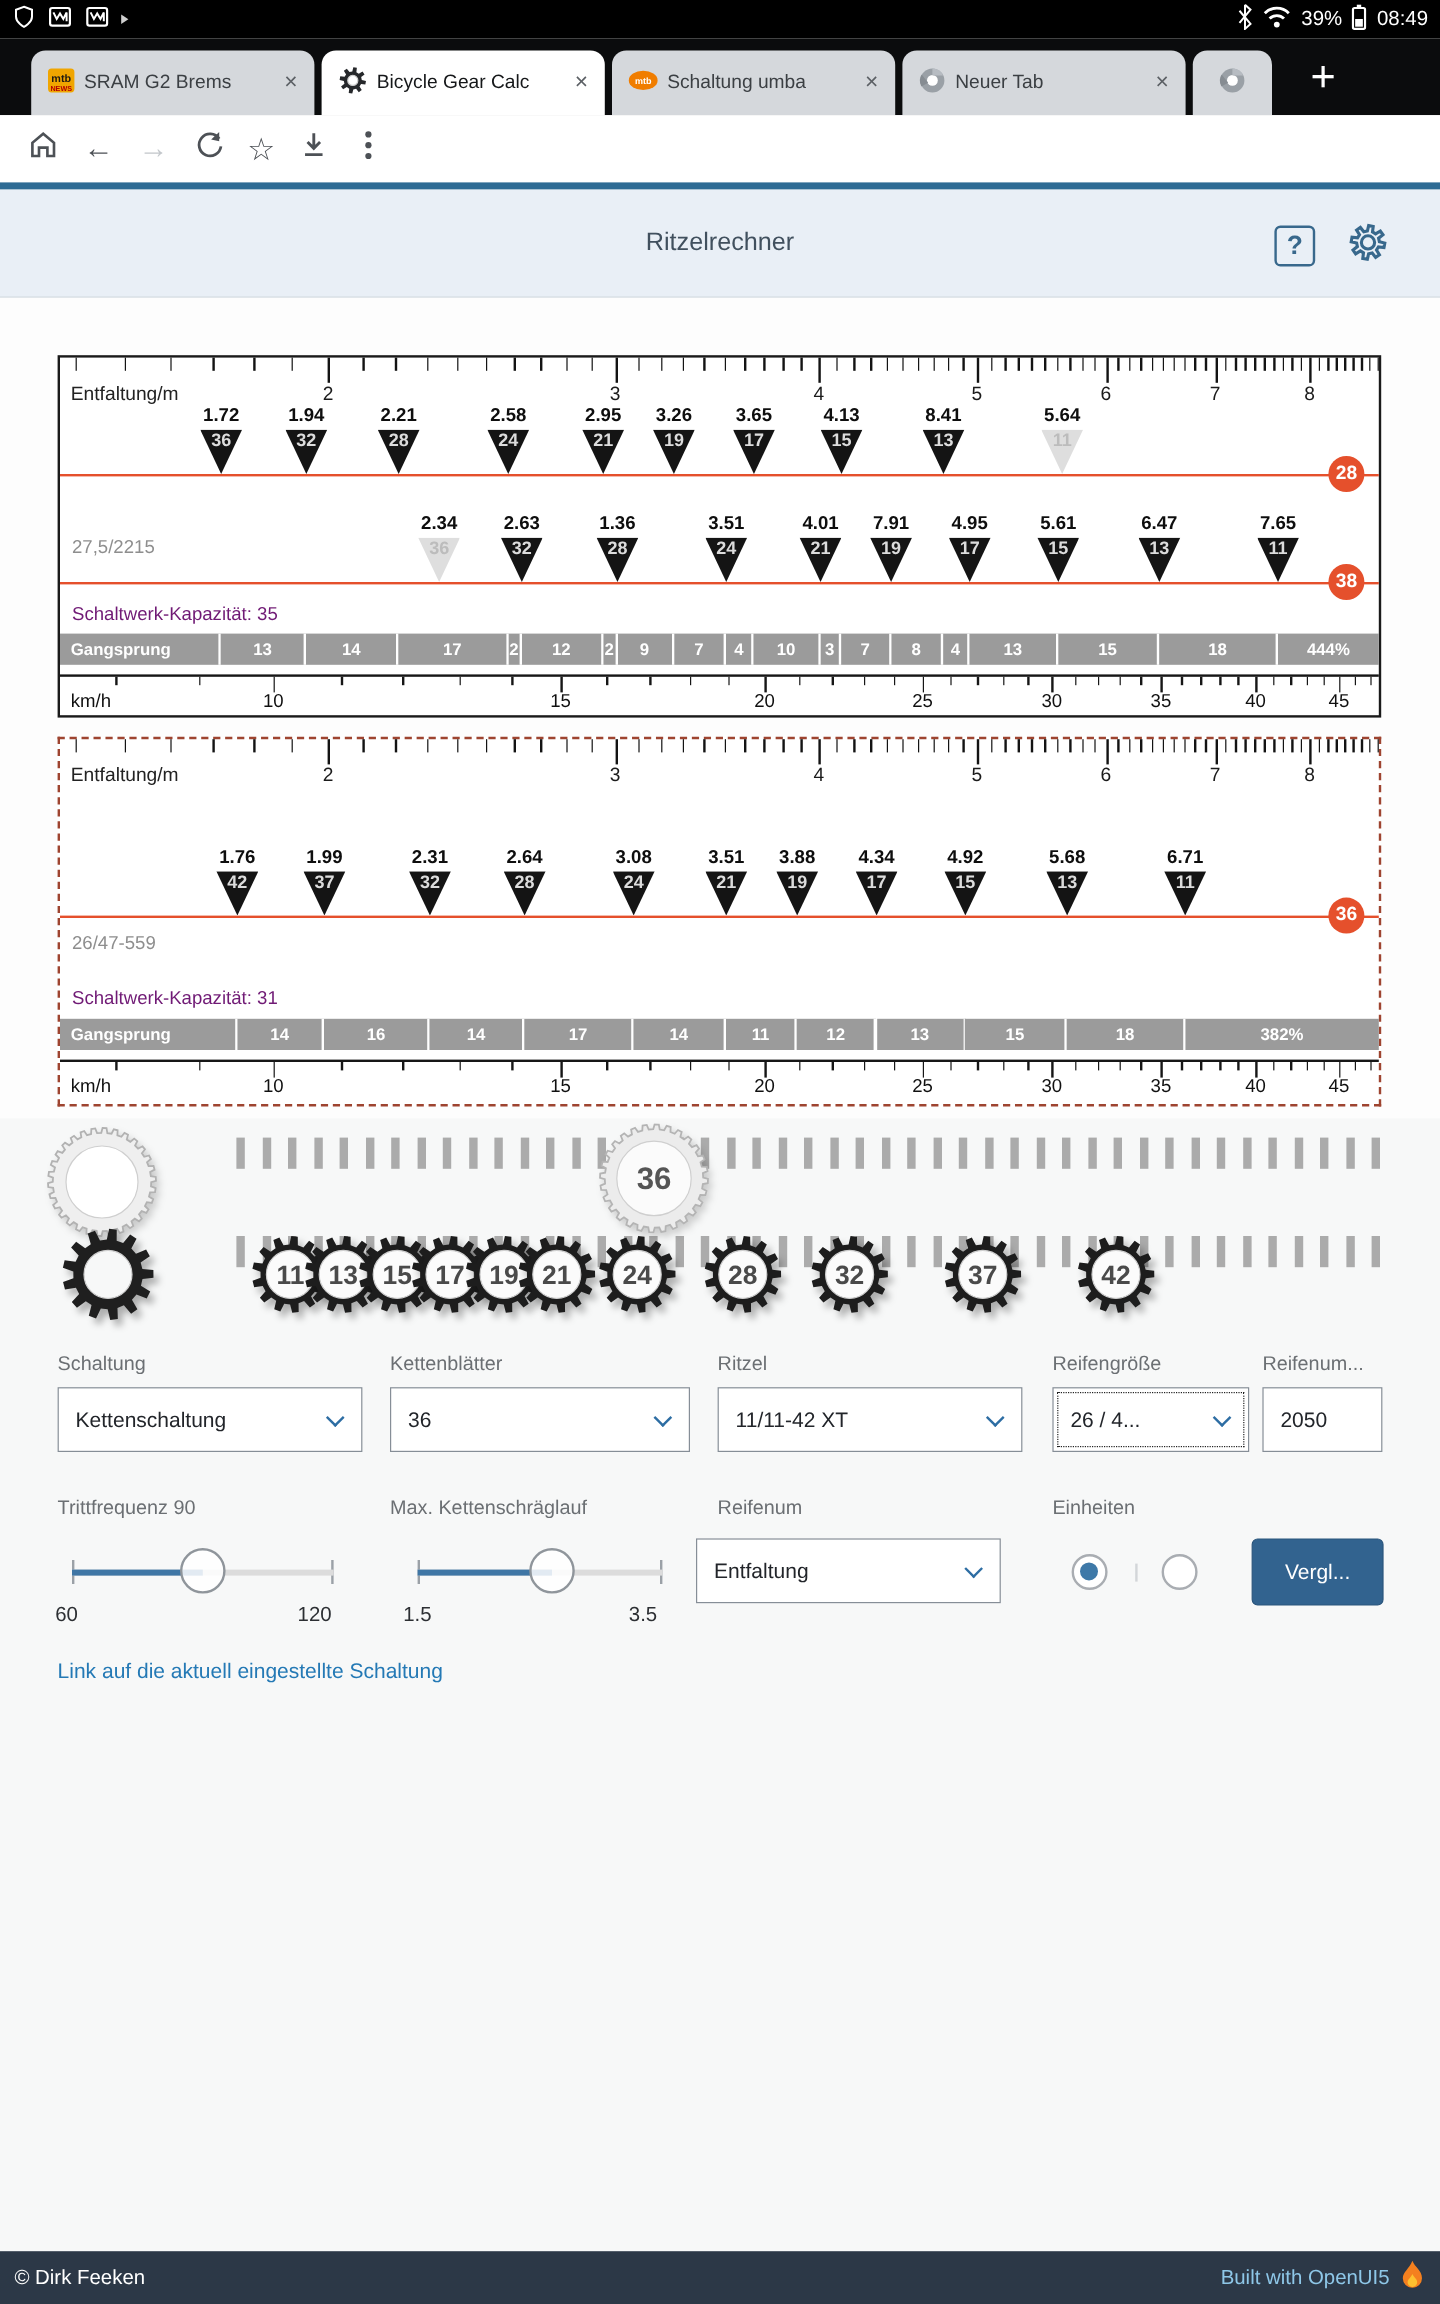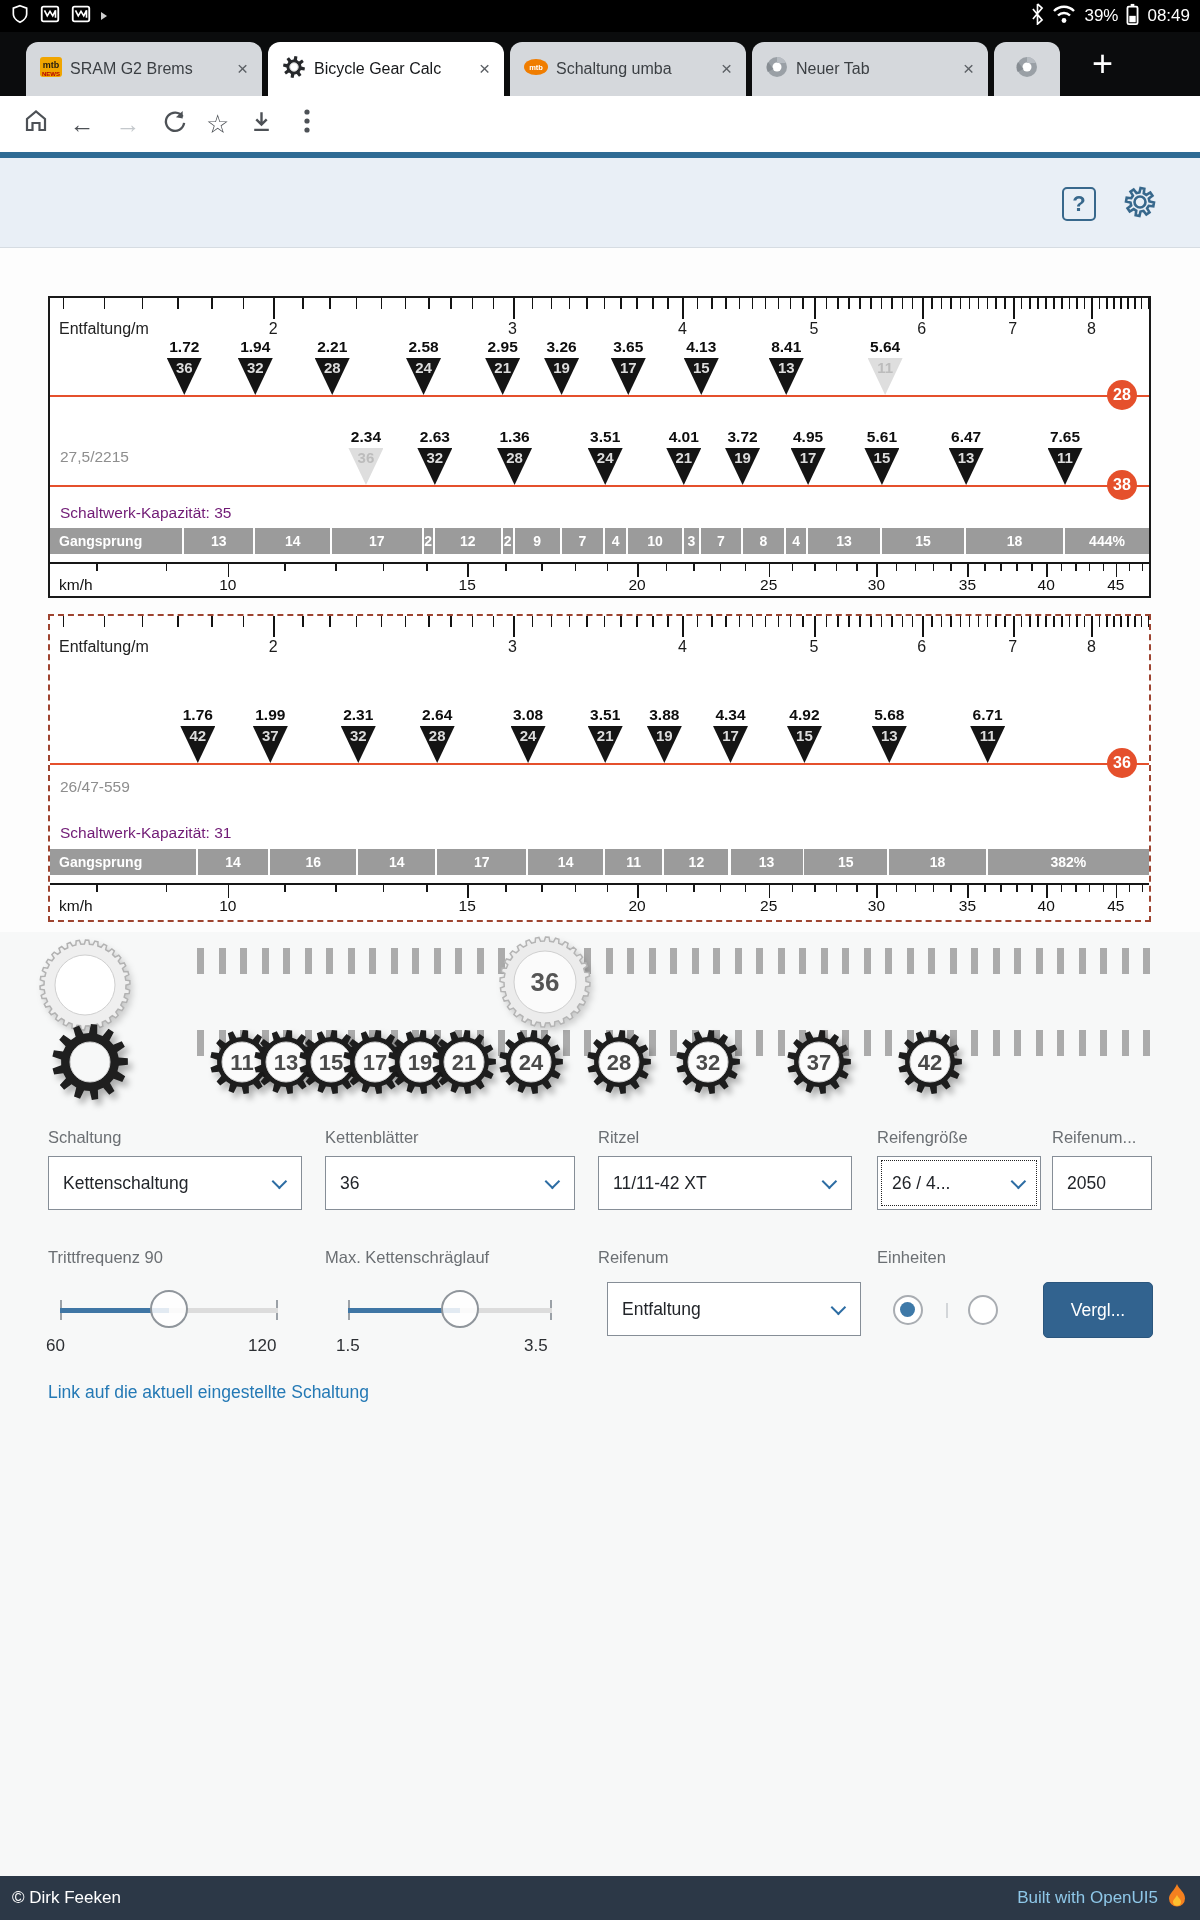--- a/index.html
+++ b/index.html
@@ -211,20 +211,21 @@
       </svg></span>
   <span class="navic"><svg width="8" height="26" viewBox="0 0 8 26">
         <circle cx="4" cy="4" r="2.6" fill="#4d5156"></circle>
         <circle cx="4" cy="13" r="2.6" fill="#4d5156"></circle>
         <circle cx="4" cy="22" r="2.6" fill="#4d5156"></circle>
       </svg></span>
 </div>
 
 <div class="bluebar"></div>
 <div class="appheader">
+  <div class="apptitle">Ritzelrechner</div>
   <div class="hicons">
     <div class="helpbox">?</div>
     <span id="hdrgear"><svg width="36" height="36" viewBox="0 0 36 36">
           <path d="M18.55,4.01L22.33,4.69L21.77,9.28L24.34,10.92L28.28,8.50L30.47,11.64L26.83,14.50L27.49,17.48L31.99,18.55L31.31,22.33L26.72,21.77L25.08,24.34L27.50,28.28L24.36,30.47L21.50,26.83L18.52,27.49L17.45,31.99L13.67,31.31L14.23,26.72L11.66,25.08L7.72,27.50L5.53,24.36L9.17,21.50L8.51,18.52L4.01,17.45L4.69,13.67L9.28,14.23L10.92,11.66L8.50,7.72L11.64,5.53L14.50,9.17L17.48,8.51Z" fill="none" stroke="#38688c" stroke-width="2.6"></path>
           <circle cx="18" cy="18" r="5.5" fill="none" stroke="#38688c" stroke-width="2.6"></circle>
         </svg></span>
   </div>
 </div>
 
 <div class="lower"></div>
@@ -372,21 +373,21 @@
     </div>
     <div class="gm" style="left:50.52%;top:130px">
       <span class="v">3.51</span>
       <span class="tri">24</span>
     </div>
     <div class="gm" style="left:57.67%;top:130px">
       <span class="v">4.01</span>
       <span class="tri">21</span>
     </div>
     <div class="gm" style="left:63.02%;top:130px">
-      <span class="v">3.72</span>
+      <span class="v">7.91</span>
       <span class="tri">19</span>
     </div>
     <div class="gm" style="left:68.98%;top:130px">
       <span class="v">4.95</span>
       <span class="tri">17</span>
     </div>
     <div class="gm" style="left:75.70%;top:130px">
       <span class="v">5.61</span>
       <span class="tri">15</span>
     </div>
@@ -863,21 +864,21 @@
 <div class="flabel" style="left:325px; top:1248px;">Max. Kettenschräglauf</div>
 <div class="tcap" style="left:348px;"></div>
 <div class="tcap" style="left:550px;"></div>
 <div class="track" style="left:348px; width:204px;"></div>
 <div class="tfill" id="fill2" style="left: 348px; width: 112.2px;"></div>
 <div class="handle" id="hand2" style="left: 441.2px;"></div>
 <div class="slab" style="left:336px;">1.5</div>
 <div class="slab" style="left:524px;">3.5</div>
 
 <div class="flabel" style="left:598px; top:1248px;">Reifenum</div>
-<div class="sel" style="left:607px; top:1282px; width:254px;">
+<div class="sel" style="left:580px; top:1282px; width:254px;">
   <span>Entfaltung</span>
     <span class="chev"></span>
 </div>
 
 <div class="flabel" style="left:877px; top:1248px;">Einheiten</div>
 <div class="radio" style="left:893px; top:1295px;">
     <span class="dot"></span>
   </div>
 <div class="rdiv" style="left:946px; top:1303px;"></div>
 <div class="radio" style="left:968px; top:1295px;"></div>

